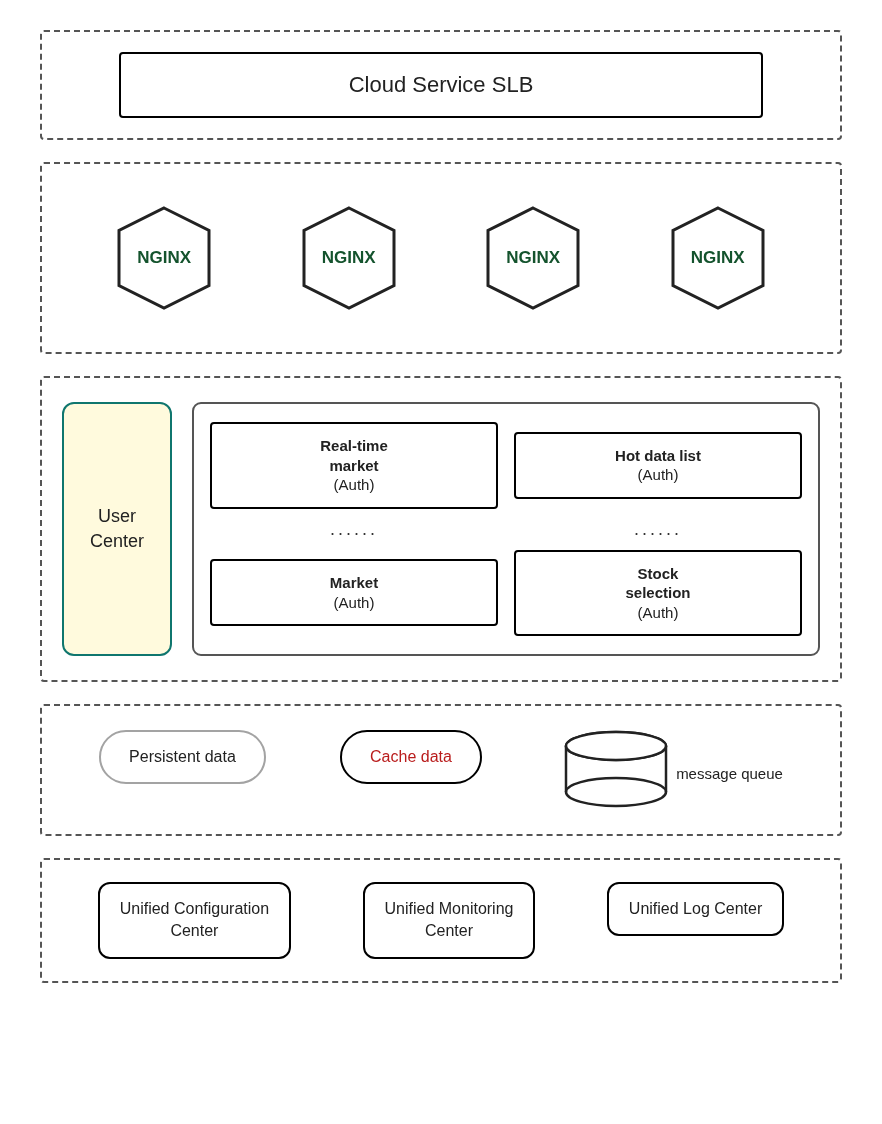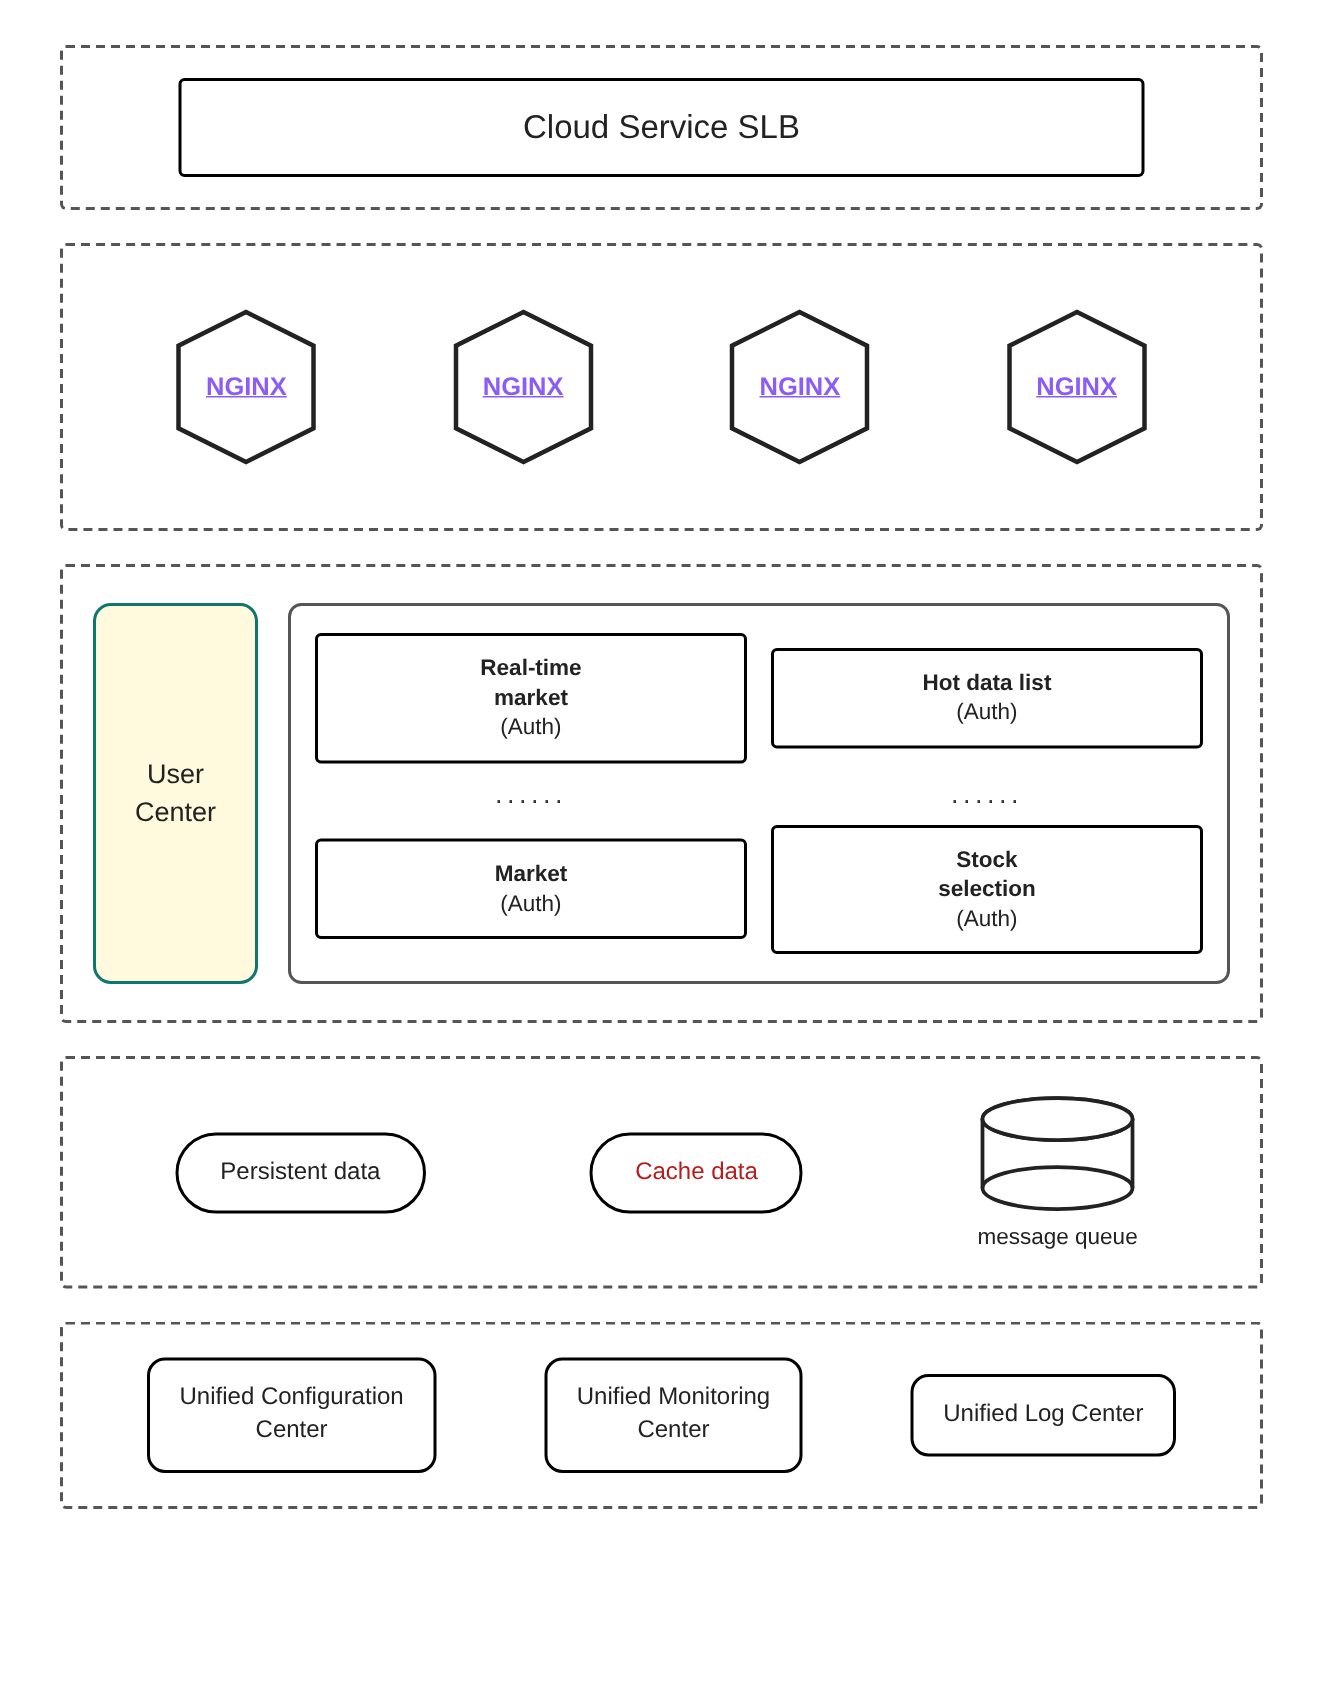--- a/index.html
+++ b/index.html
@@ -15,21 +15,21 @@
       padding: 30px 40px;
     }
 
     .section {
       width: 100%;
       border: 2px dashed #555;
       border-radius: 4px;
       margin-bottom: 22px;
       padding: 20px;
       display: flex;
-      align-items: center;
+      align-items: flex-start;
       justify-content: center;
     }
 
     
     .slb-box {
       border: 2px solid #000;
       border-radius: 4px;
       padding: 18px 80px;
       font-size: 22px;
       font-weight: normal;
@@ -63,23 +63,22 @@
       height: 110px;
     }
 
     .hexagon-label {
       position: absolute;
       top: 50%;
       left: 50%;
       transform: translate(-50%, -50%);
       font-size: 17px;
       font-weight: bold;
-      color: #8b5cf6;
+      color: #14532d;
       white-space: nowrap;
-      text-decoration: underline;
     }
 
     
     .services-section {
       align-items: stretch;
       gap: 20px;
       padding: 24px 20px;
     }
 
     .user-center-box {
@@ -134,40 +133,40 @@
     }
 
     
     .data-section {
       justify-content: space-around;
       padding: 24px 30px;
       gap: 20px;
     }
 
     .persistent-box {
-      border: 2px solid #000000;
+      border: 2px solid #a3a3a3;
       border-radius: 50px;
       padding: 16px 28px;
       font-size: 16px;
       color: #222;
       white-space: nowrap;
     }
 
     .cache-box {
       border: 2px solid #000;
       border-radius: 50px;
       padding: 16px 28px;
       font-size: 16px;
       color: #b91c1c;
       white-space: nowrap;
     }
 
     .mq-container {
       display: flex;
-      flex-direction: column;
+      flex-direction: row;
       align-items: center;
       justify-content: center;
     }
 
     .mq-label {
       font-size: 15px;
       color: #222;
       margin-top: 6px;
     }
 

